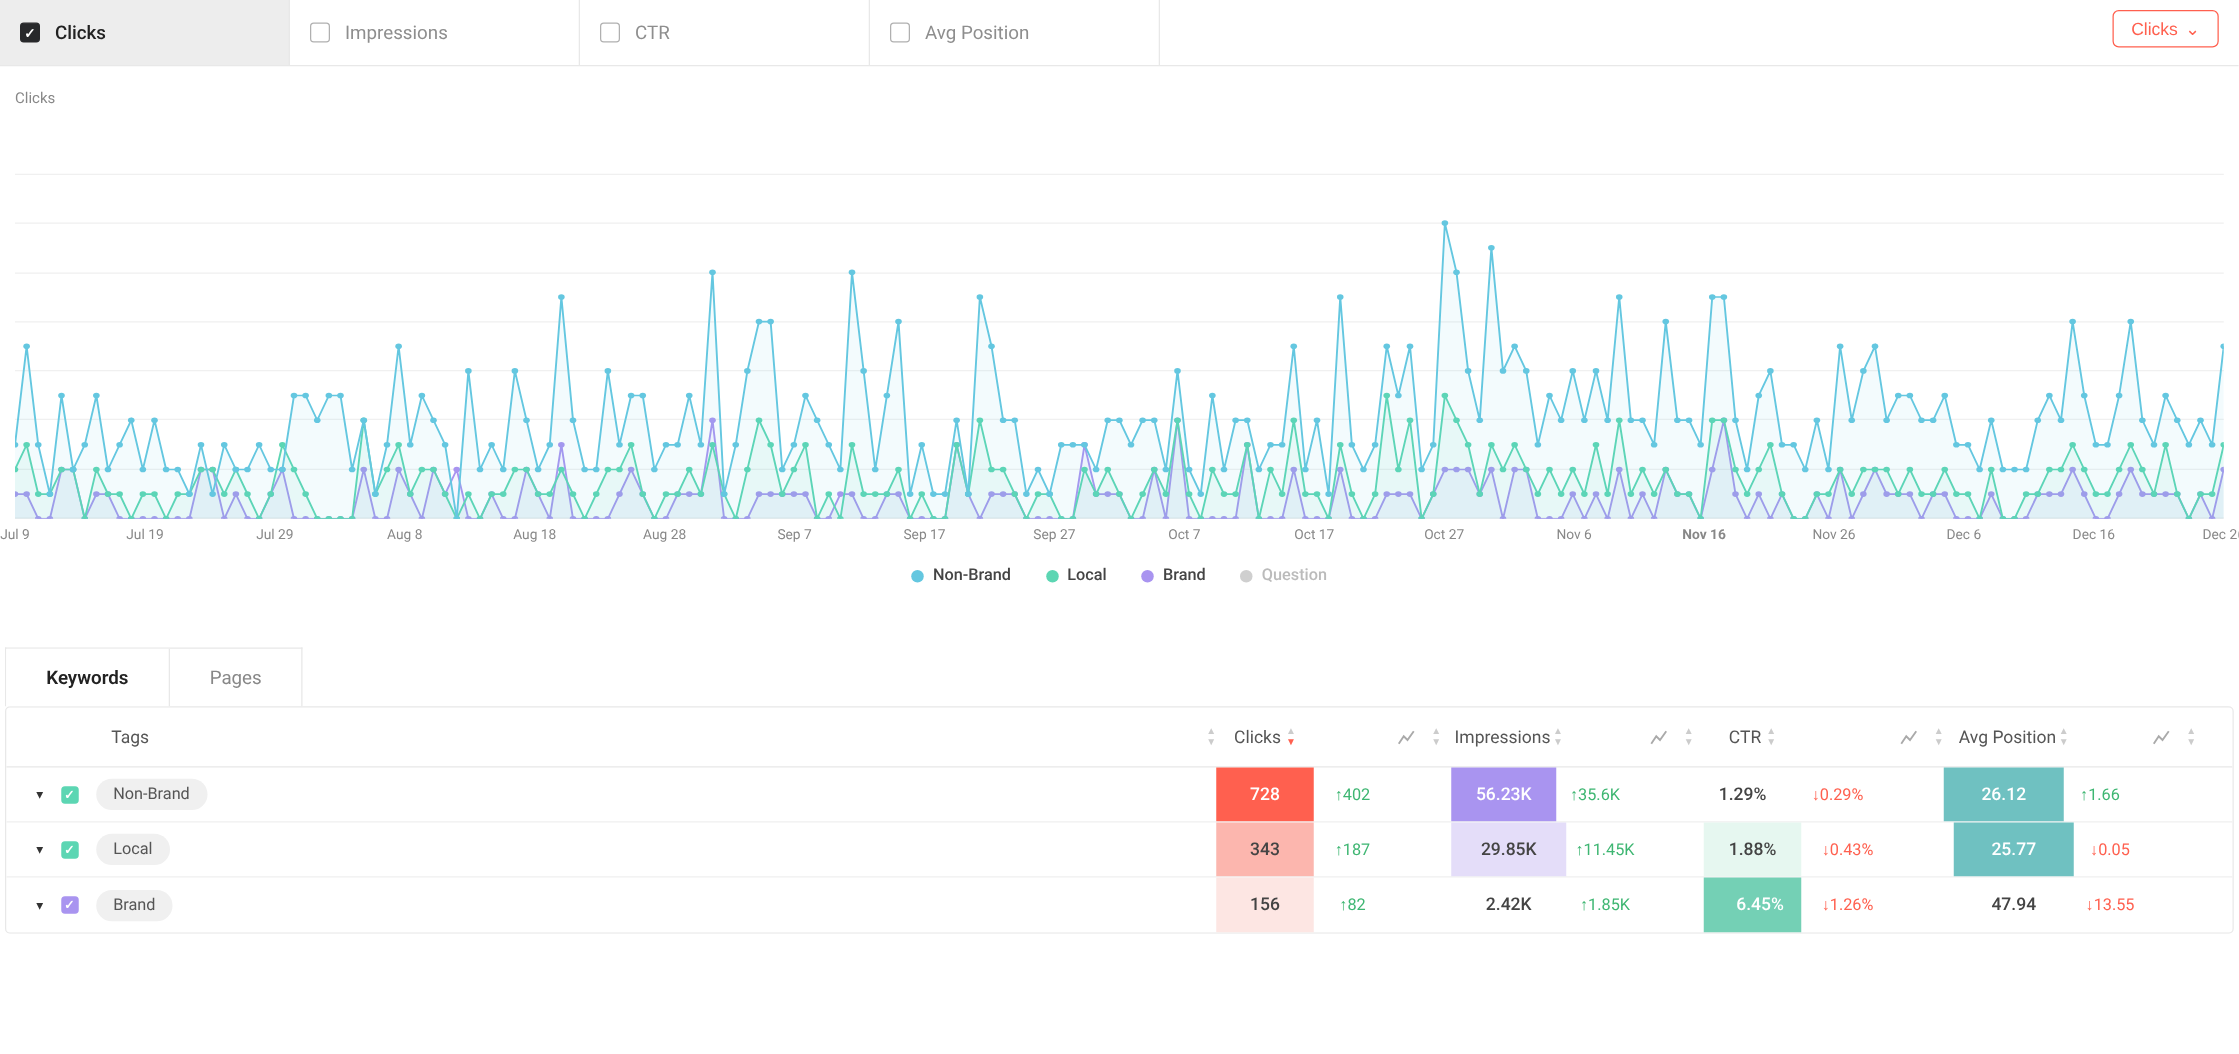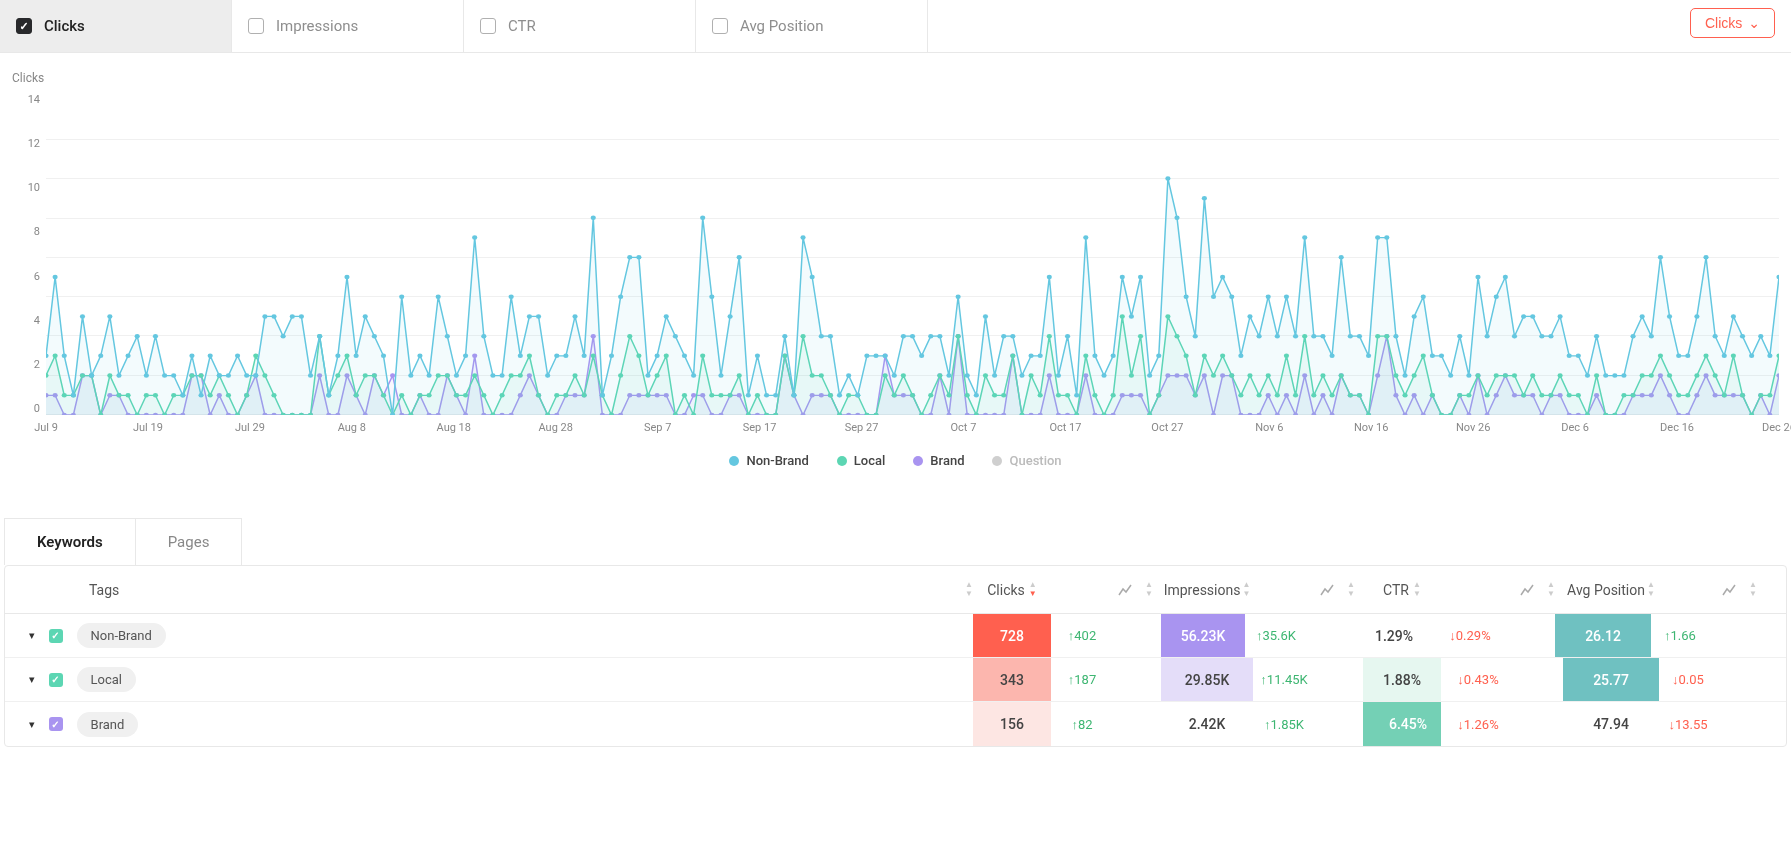--- a/index.html
+++ b/index.html
@@ -76,30 +76,20 @@
   </div>
   <button class="export-btn">
     <span>Clicks</span>
     <span>⌄</span>
   </button>
 </div>
 
 <div class="chart-container">
   <div class="chart-title">Clicks</div>
   <div class="chart-area">
-    <div class="y-axis" id="y-axis">
-        <div class="y-tick">14</div>
-        <div class="y-tick">12</div>
-        <div class="y-tick">10</div>
-        <div class="y-tick">8</div>
-        <div class="y-tick">6</div>
-        <div class="y-tick">4</div>
-        <div class="y-tick">2</div>
-        <div class="y-tick">0</div>
-      </div>
     <div class="plot-region">
       <div class="grid-lines" id="grid-lines">
           <div class="grid-line"></div>
           <div class="grid-line"></div>
           <div class="grid-line"></div>
           <div class="grid-line"></div>
           <div class="grid-line"></div>
           <div class="grid-line"></div>
           <div class="grid-line"></div>
           <div class="grid-line"></div>
@@ -692,21 +682,21 @@
           <div class="x-tick" style="left: 17.6471%;">Aug 8</div>
           <div class="x-tick" style="left: 23.5294%;">Aug 18</div>
           <div class="x-tick" style="left: 29.4118%;">Aug 28</div>
           <div class="x-tick" style="left: 35.2941%;">Sep 7</div>
           <div class="x-tick" style="left: 41.1765%;">Sep 17</div>
           <div class="x-tick" style="left: 47.0588%;">Sep 27</div>
           <div class="x-tick" style="left: 52.9412%;">Oct 7</div>
           <div class="x-tick" style="left: 58.8235%;">Oct 17</div>
           <div class="x-tick" style="left: 64.7059%;">Oct 27</div>
           <div class="x-tick" style="left: 70.5882%;">Nov 6</div>
-          <div class="x-tick" style="left: 76.4706%;">Nov 16</div>
+          <div class="x-tick" style="left: 76.4706%; font-weight: bold;">Nov 16</div>
           <div class="x-tick" style="left: 82.3529%;">Nov 26</div>
           <div class="x-tick" style="left: 88.2353%;">Dec 6</div>
           <div class="x-tick" style="left: 94.1176%;">Dec 16</div>
           <div class="x-tick" style="left: 100%;">Dec 26</div>
         </div>
     </div>
   </div>
   <div class="legend" id="legend">
       <div class="legend-item">
         <span class="legend-dot" style="background: rgb(100, 199, 224);"></span>

